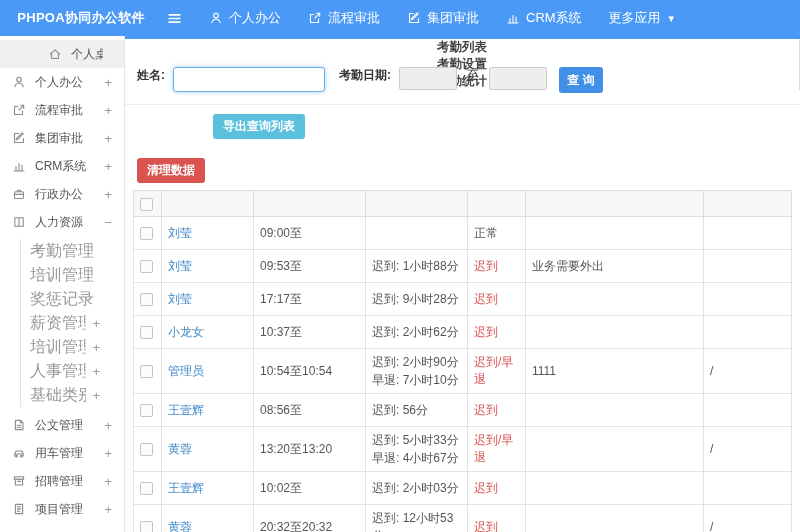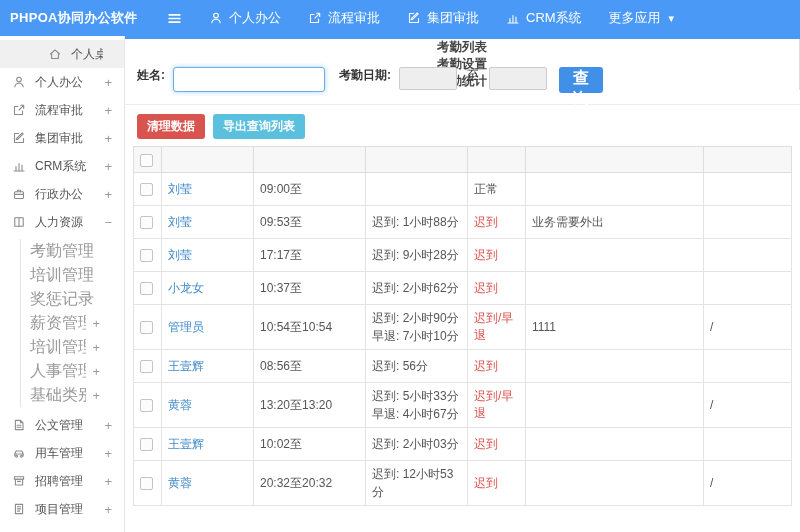--- a/index.html
+++ b/index.html
@@ -4,21 +4,21 @@
 <style>
   * { box-sizing: border-box; }
   html,body { margin:0; padding:0; }
   body {
     width:800px; height:532px; overflow:hidden; background:#fff;
     font-family:"Liberation Sans","DejaVu Sans",sans-serif;
     font-size:12px; color:#555;
   }
   
   .navbar { position:absolute; top:0; left:0; width:800px; height:36px;
-    background:var(--primary,#4a99f6); display:flex; align-items:center; color:#fff; }
+    background:var(--primary,#4a99f6); display:flex; align-items:center; color:#fff;text-align:center; }
   .brand { width:152px; padding-left:10px; font-weight:bold; font-size:13px; letter-spacing:.3px; }
   .menu-btn { margin-left:14px; display:flex; align-items:center; cursor:pointer; }
   .nav-items { display:flex; align-items:center; margin-left:26px; }
   .nav-item { display:flex; align-items:center; gap:6px; font-size:13px; margin-right:27px; cursor:pointer; white-space:nowrap; }
   .nav-item .n-icon { display:flex; }
   .caret { font-size:11px; margin-left:2px; }
   
   .layout { position:absolute; top:36px; left:0; width:800px; height:496px; display:flex; }
   
   .sidebar { width:125px; min-width:125px; background:#fff; border-right:1px solid #e5e5e5; padding-top:4px; overflow:hidden; }
@@ -37,26 +37,26 @@
     font-weight:bold; font-size:12.5px; color:#444; background:#fff; border-right:1px solid #ddd; cursor:pointer; }
   .tab:first-child { border-left:none; }
   
   .filter-bar { display:flex; height:38px; padding:0 12px; border-bottom:1px solid #ececec; }
   .f-label { font-weight:bold; color:#333; margin-right:8px; white-space:nowrap; }
   .name-input { width:152px; height:25px; border:1px solid #66afe9; border-radius:3px;
     box-shadow:0 0 5px rgba(102,175,233,.55); outline:none; padding:0 6px; margin-right:14px; font-size:12px; }
   .date-input { width:58px; height:23px; background:#eee; border:1px solid #ccc; border-radius:2px; margin:0; }
   .to-label { margin:0 10px; color:#333; }
   .search-btn { width:44px; height:26px; margin-left:12px; background:var(--btn-query,#4090e8); color:#fff;
-    border:none; border-radius:3px; font-weight:bold; font-size:16px; cursor:pointer; }
+    border:none; border-radius:3px; font-weight:bold; font-size:12px; cursor:pointer; }
   
   .actions { padding:9px 12px 7px; display:flex; gap:8px; }
   .action-btn { color:#fff; border:none; border-radius:3px; height:25px; padding:0 10px;
     font-weight:bold; font-size:12px; cursor:pointer; white-space:nowrap; }
-  .btn-danger { background:var(--danger,#d9534f); }
+  .btn-danger { background:var(--danger,#d9534f);margin-top:44px; }
   .btn-info { background:var(--info,#5bc0de); }
   
   .table-wrap { padding:0 8px; flex:1; overflow:hidden; }
   table { width:100%; border-collapse:collapse; table-layout:fixed; font-size:12px; }
   th, td { border:1px solid #e3e3e3; padding:4px 6px; text-align:left; vertical-align:middle; overflow:hidden; }
   thead th { background:#f7f7f7; border-color:#ddd; height:26px; font-weight:normal; color:#555; }
   tbody td { height:33px; color:#555; }
   .checkbox { display:inline-block; width:13px; height:13px; border:1px solid #c4c4c4; background:#fcfcfc; border-radius:2px; vertical-align:middle; cursor:pointer; }
   .c-name a { color:var(--link,#428bca); text-decoration:none; cursor:pointer; }
   .c-dur { white-space:pre-line; line-height:1.5; }

